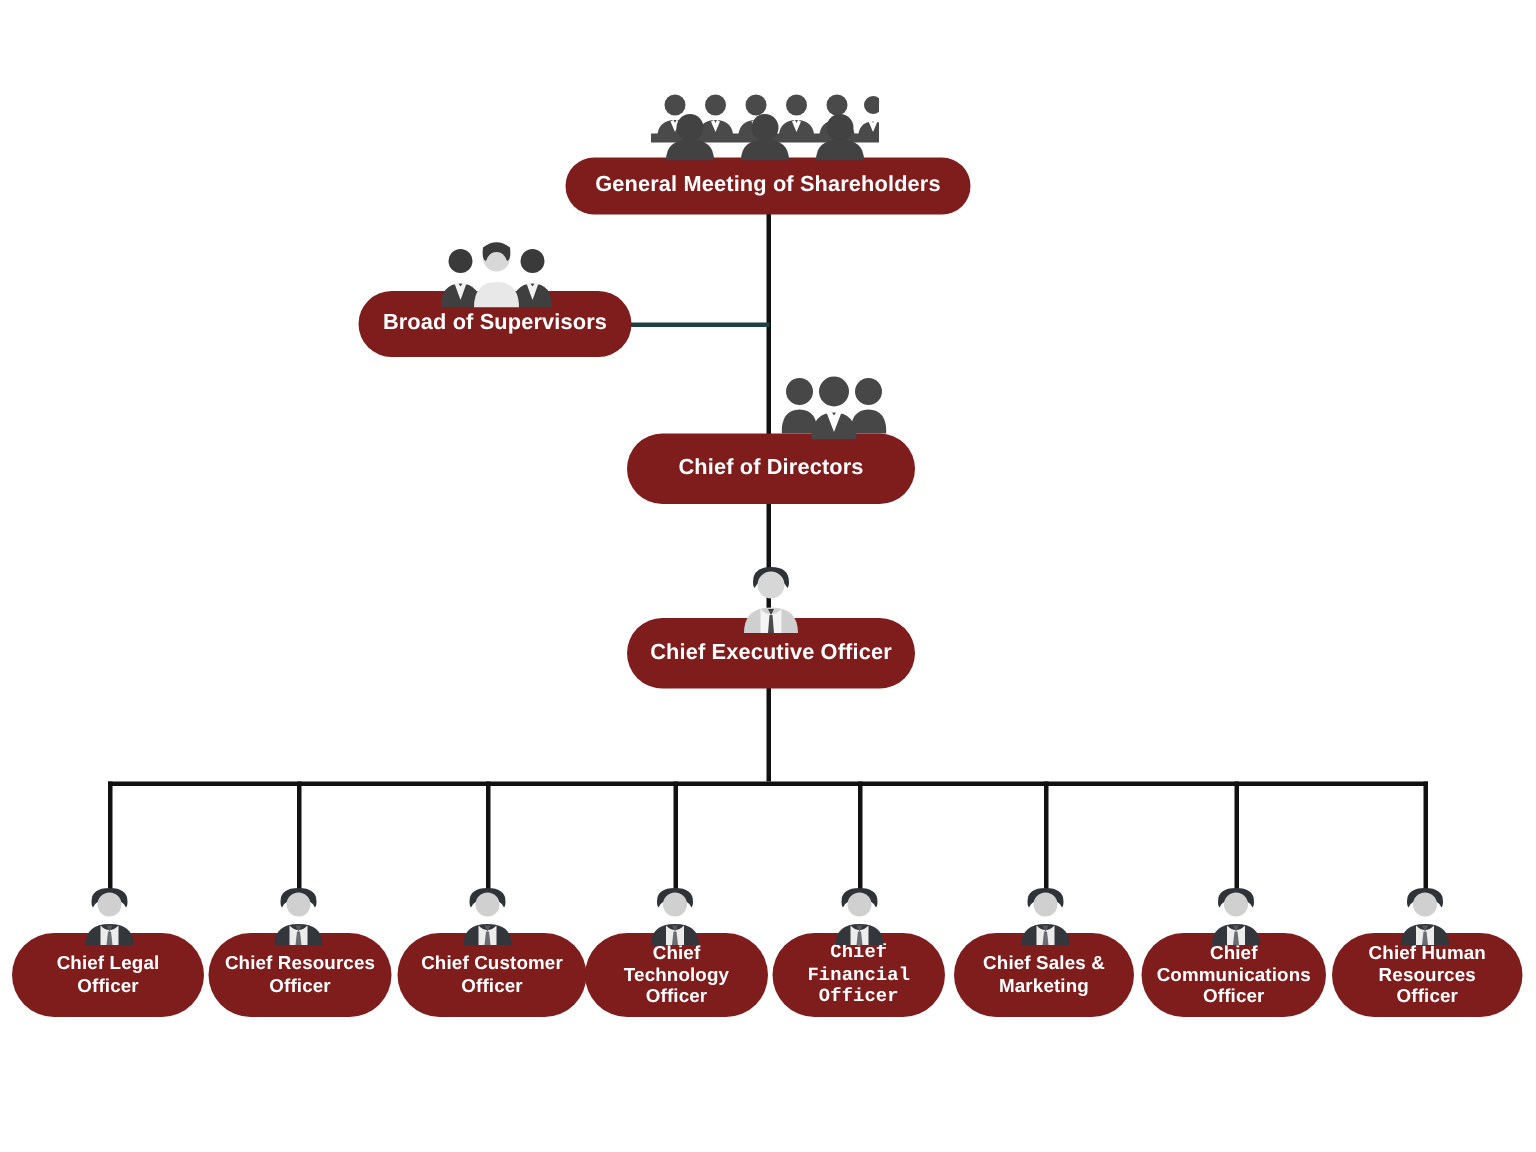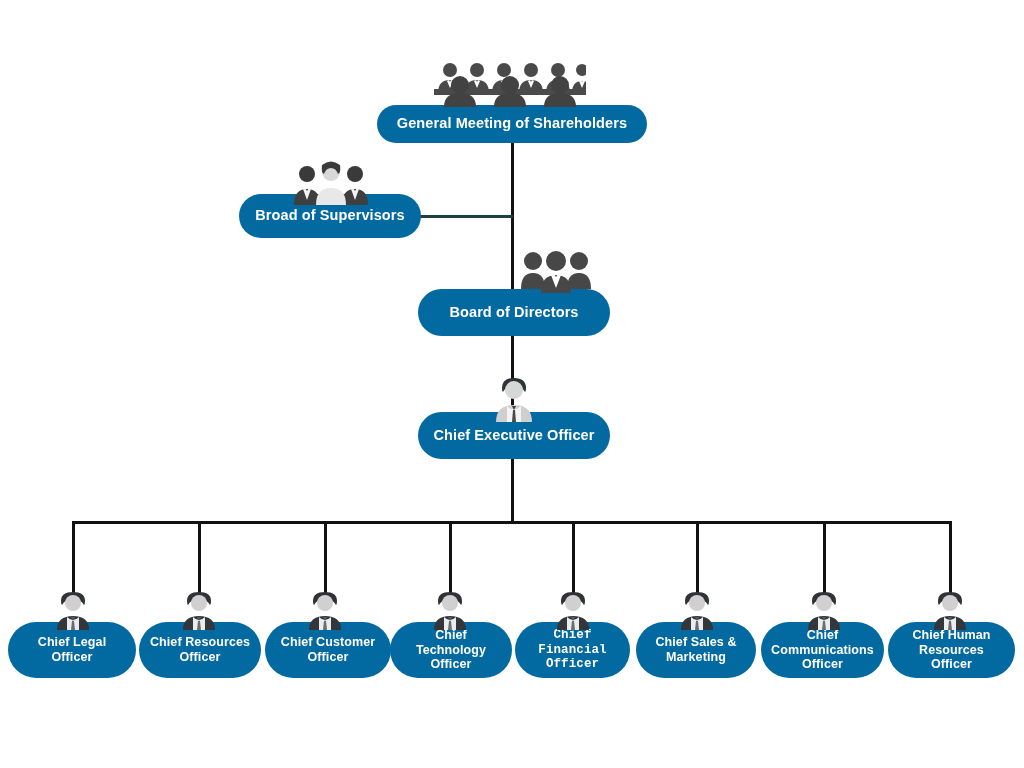--- a/index.html
+++ b/index.html
@@ -34,21 +34,21 @@
   .connector.teal { background: #1d4040; }
 
   
   .node {
     position: absolute;
     box-sizing: border-box;
     display: flex;
     align-items: center;
     justify-content: center;
     text-align: center;
-    background: #0369a1;
+    background: #7f1d1d;
     color: #ffffff;
     font-weight: bold;
     border-radius: 999px;
     line-height: 1.18;
     padding: 4px 10px;
     letter-spacing: 0.1px;
     z-index: 3;
   }
   .node-label {
     display: block;
@@ -261,21 +261,21 @@
 
   <div class="node" style="left:377px; top:105px; width:270px; height:38px; font-size:14.5px;">
     <span class="node-label">General Meeting of Shareholders</span>
   </div>
 
   <div class="node" style="left:239px; top:194px; width:182px; height:44px; font-size:14.5px;">
     <span class="node-label">Broad of Supervisors</span>
   </div>
 
   <div class="node" style="left:418px; top:289px; width:192px; height:47px; font-size:14.5px;">
-    <span class="node-label">Board of Directors</span>
+    <span class="node-label">Chief of Directors</span>
   </div>
 
   <div class="node" style="left:418px; top:412px; width:192px; height:47px; font-size:14.5px;">
     <span class="node-label">Chief Executive Officer</span>
   </div>
 
   <div class="node" style="left:8px; top:622px; width:128px; height:56px; font-size:12.5px;">
     <span class="node-label">Chief Legal Officer</span>
   </div>
 

